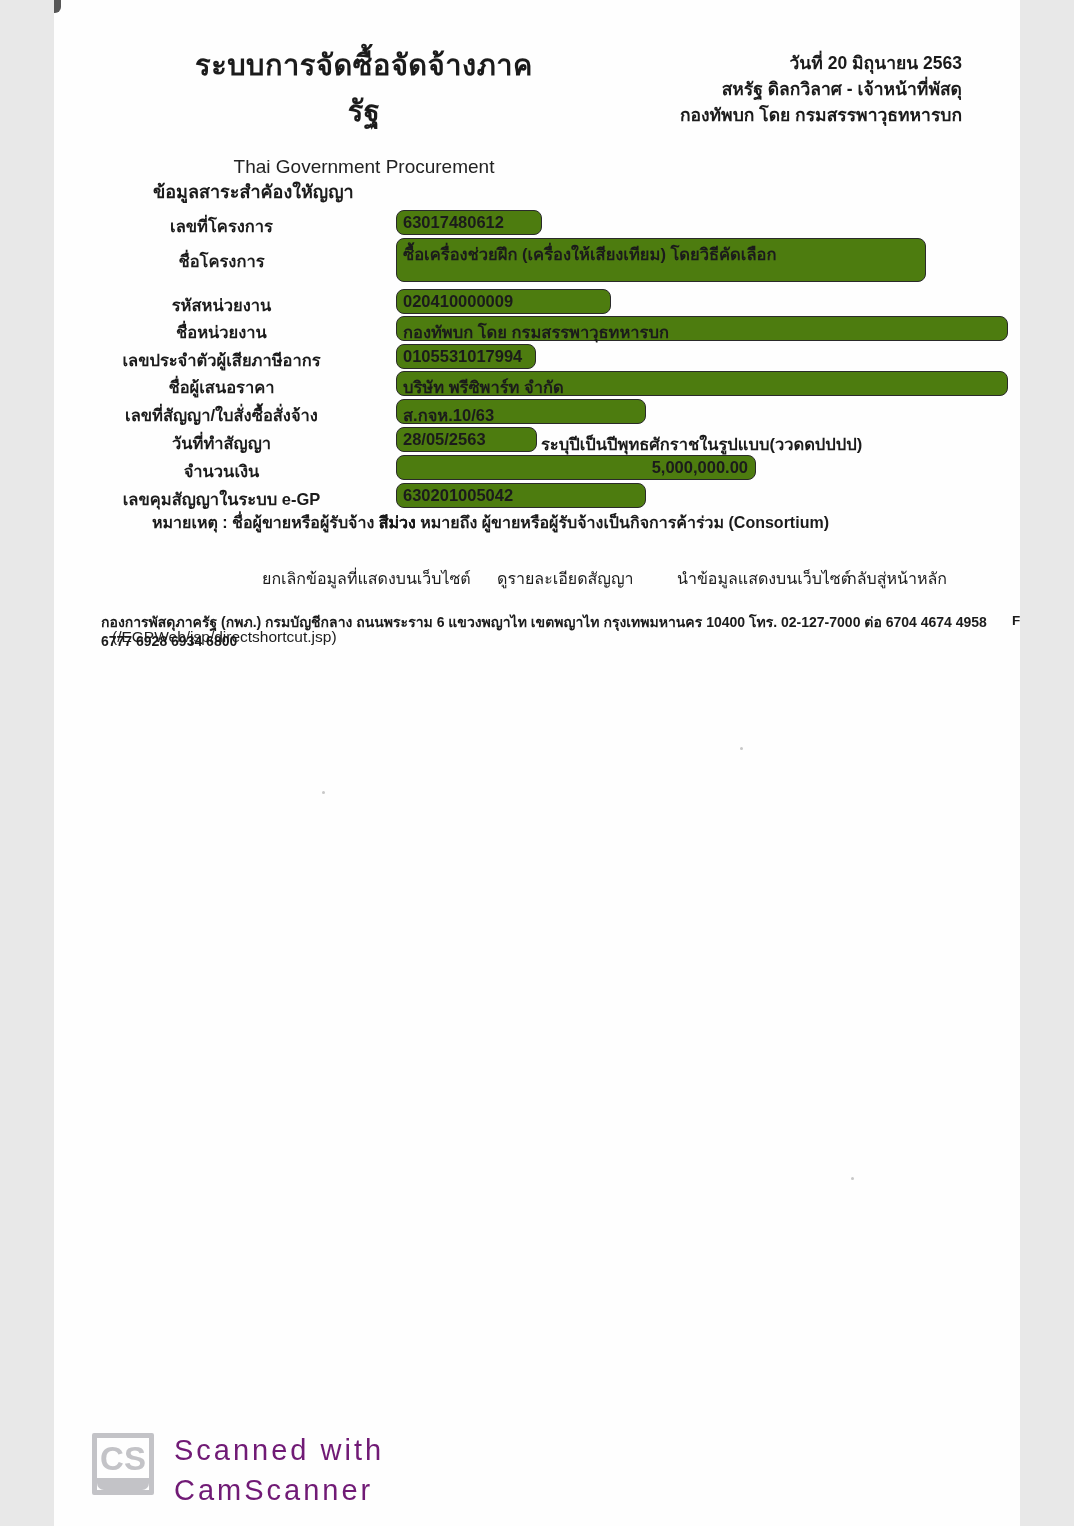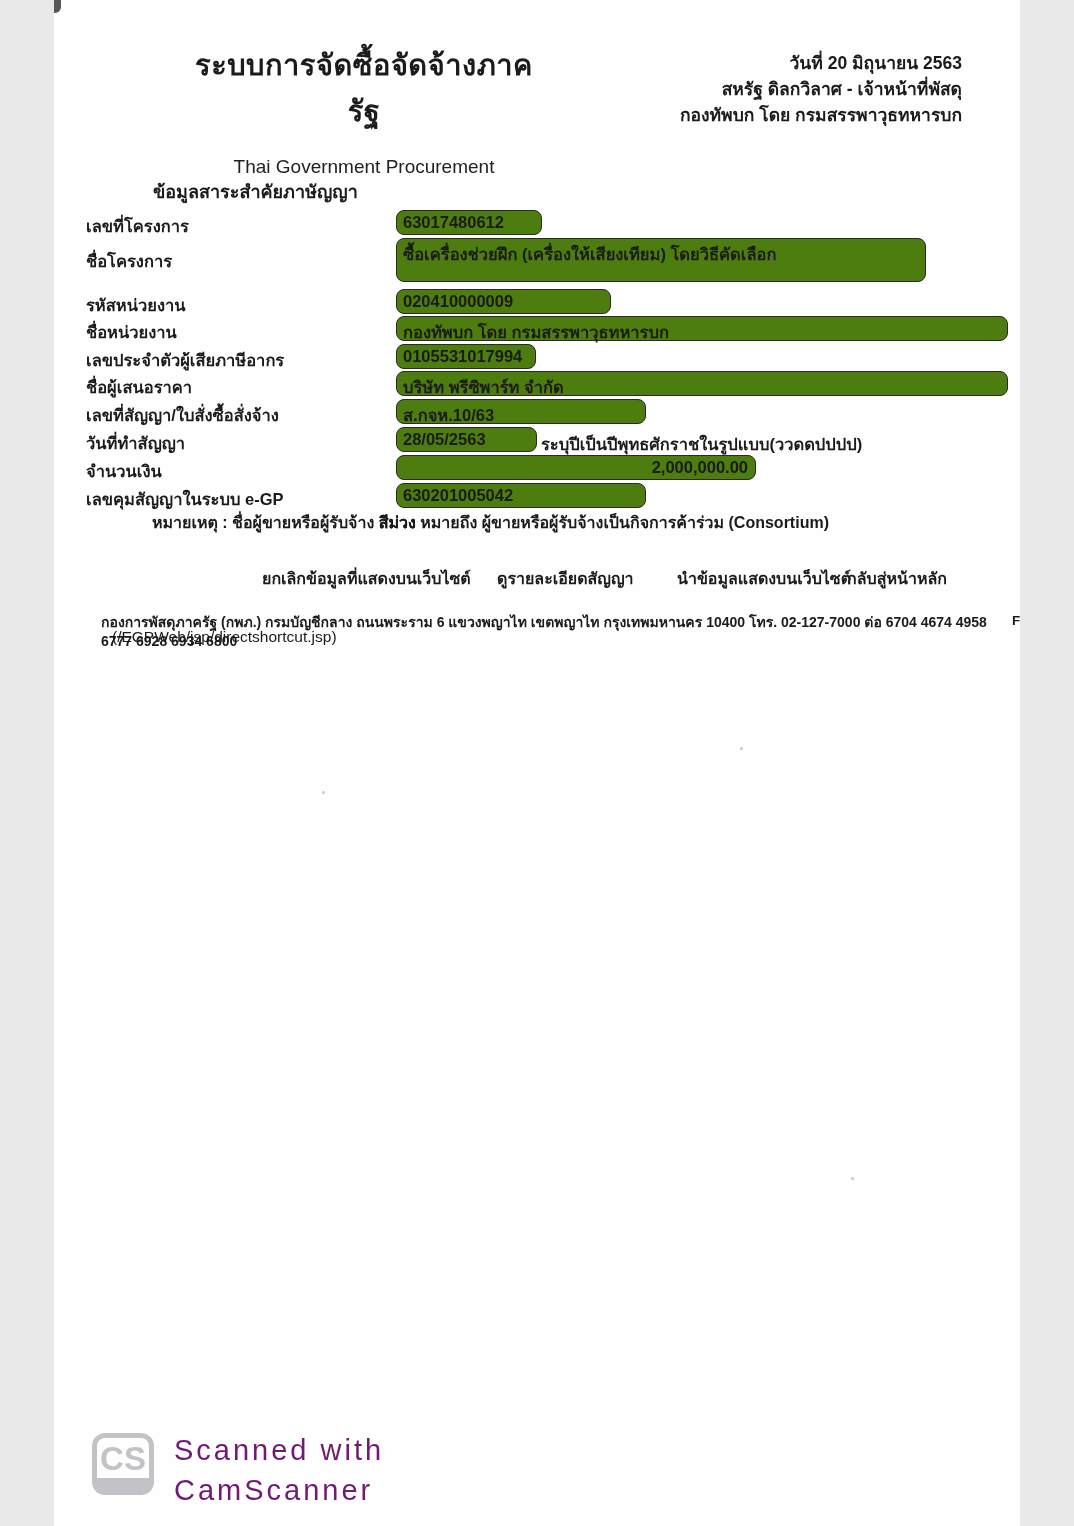--- a/index.html
+++ b/index.html
@@ -11,40 +11,40 @@
   }
   
   .hdr-left { position:absolute; left:130px; top:42px; width:360px; text-align:center; }
   .hdr-title { font-size:29px; font-weight:bold; letter-spacing:.5px; }
   .hdr-sub { font-size:19px; margin-top:22px; color:#222; }
   .hdr-right { position:absolute; right:58px; top:50px; text-align:right;
                font-size:17.5px; font-weight:bold; line-height:26px; }
   
   .section-title { position:absolute; left:99px; top:177px; font-size:18px; font-weight:bold; }
   .row { position:absolute; left:0; width:1074px; height:26px; }
-  .lbl { position:absolute; left:0; top:3px; width:335px; text-align:left;
-         font-size:16.5px; font-weight:bold; white-space:nowrap;margin-left:32px; }
+  .lbl { position:absolute; left:0; top:3px; width:335px; text-align:center;
+         font-size:16.5px; font-weight:bold; white-space:nowrap; }
   .box { position:absolute; left:342px; top:0; height:25px; border:1.6px solid #2a2a2a;
          border-radius:8px; background:#4d7c0f; box-sizing:border-box; }
   .box .val { position:absolute; left:6px; top:2px; font-size:16.5px; font-weight:bold; white-space:nowrap; }
   .box.tall { height:44px; }
   .box .val.right { left:auto; right:7px; }
   .after-note { position:absolute; left:487px; top:4px; font-size:16.5px; font-weight:bold; white-space:nowrap; }
   .remark { position:absolute; left:98px; top:510px; font-size:16px; font-weight:bold; }
   .remark .hl { text-shadow:0 0 .6px #000; }
   
-  .action { position:absolute; top:566px; font-size:16px; font-weight:bold; white-space:nowrap; cursor:pointer; }
+  .action { position:absolute; top:566px; font-size:16px; font-weight:normal; white-space:nowrap; cursor:pointer; }
   
   .foot1 { position:absolute; left:47px; top:611px; width:900px; font-size:14px; font-weight:bold; }
   .foot-code { position:absolute; left:958px; top:613px; font-size:13.5px; font-weight:bold; }
   .foot2 { position:absolute; left:58px; top:628px; font-size:15.5px; }
   
   .cs-wrap { position:absolute; left:38px; top:1430px; color:#c3c3c7; }
   .cs-logo { position:absolute; left:0; top:3px; width:62px; height:62px;
-             border:5px solid #c3c3c7; border-radius:13px; box-sizing:border-box; }
+             border:5px solid #c3c3c7; border-radius:2px; box-sizing:border-box; }
   .cs-logo .letters { position:absolute; left:0; right:0; top:2px; text-align:center;
                       font-size:33px; font-weight:bold; letter-spacing:0px; }
   .cs-logo .tray { position:absolute; left:0; right:0; bottom:0; height:12px;
                    background:#c3c3c7; border-radius:0 0 7px 7px; }
   .cs-text { position:absolute; left:82px; top:0px; font-size:29px; line-height:40px;
              letter-spacing:3px; color:#701a75; white-space:nowrap; }
   
   .corner-mark { position:absolute; left:0; top:0; width:7px; height:13px; background:#3a3a3a;
                  border-radius:0 0 6px 0; opacity:.85; }
   .speck { position:absolute; width:3px; height:3px; border-radius:50%; background:#9a9a9a; opacity:.55; }
@@ -59,21 +59,21 @@
   <div class="hdr-left">
     <div class="hdr-title">ระบบการจัดซื้อจัดจ้างภาครัฐ</div>
     <div class="hdr-sub">Thai Government Procurement</div>
   </div>
   <div class="hdr-right">
     <div>วันที่ 20 มิถุนายน 2563</div>
     <div>สหรัฐ ดิลกวิลาศ - เจ้าหน้าที่พัสดุ</div>
     <div>กองทัพบก โดย กรมสรรพาวุธทหารบก</div>
   </div>
 
-  <div class="section-title">ข้อมูลสาระสำคัยภาษัญญา</div>
+  <div class="section-title">ข้อมูลสาระสำคัองใหัญญา</div>
 
   <div class="row" style="top:210px">
     <div class="lbl">เลขที่โครงการ</div>
     <div class="box" style="width:146px">
       <span class="val">63017480612</span>
     </div>
   </div>
 
   <div class="row" style="top:238px">
     <div class="lbl" style="top:10px">ชื่อโครงการ</div>
@@ -121,21 +121,21 @@
     <div class="lbl">วันที่ทำสัญญา</div>
     <div class="box" style="width:141px">
       <span class="val">28/05/2563</span>
     </div>
     <div class="after-note">ระบุปีเป็นปีพุทธศักราชในรูปแบบ(ววดดปปปป)</div>
   </div>
 
   <div class="row" style="top:455px">
     <div class="lbl">จำนวนเงิน</div>
     <div class="box" style="width:360px">
-      <span class="val right">2,000,000.00</span>
+      <span class="val right">5,000,000.00</span>
     </div>
   </div>
 
   <div class="row" style="top:483px">
     <div class="lbl">เลขคุมสัญญาในระบบ e-GP</div>
     <div class="box" style="width:250px">
       <span class="val">630201005042</span>
     </div>
   </div>
 

